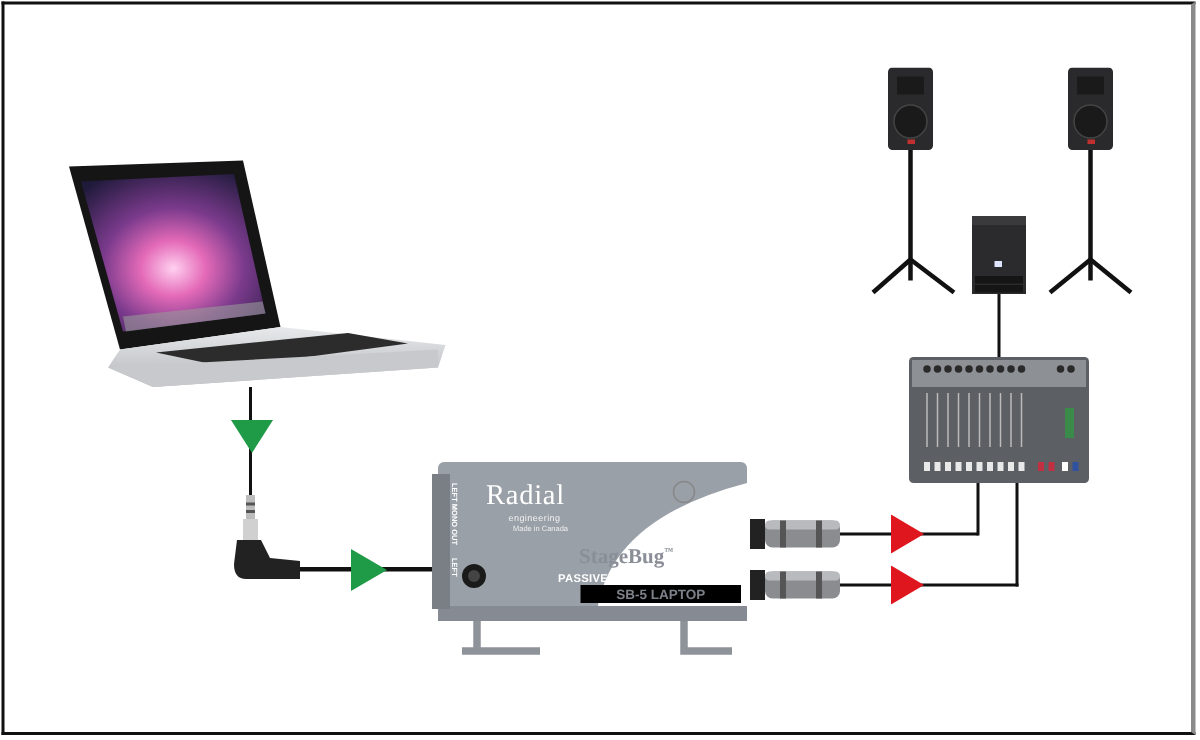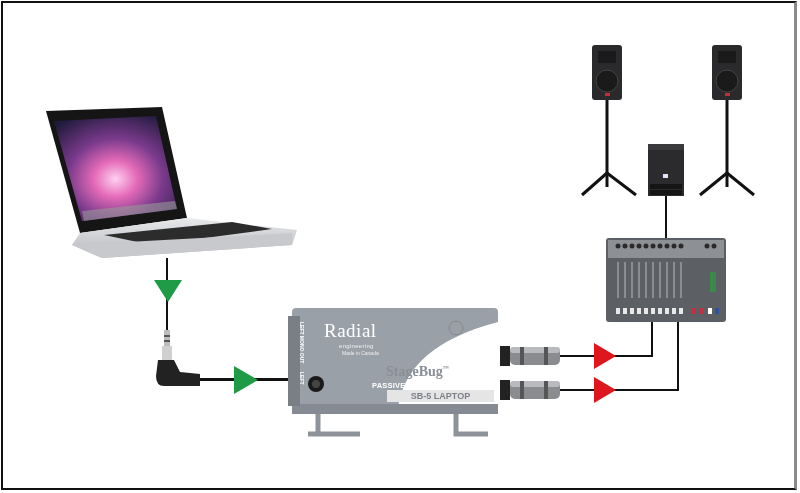--- a/index.html
+++ b/index.html
@@ -6,21 +6,21 @@
   body { width: 800px; height: 493px; position: relative; overflow: hidden; font-family: "Liberation Sans", sans-serif; }
   .frame { position: absolute; left: 1px; top: 1px; width: 796px; height: 489px; border-top: 2px solid #111; border-left: 2px solid #111; border-bottom: 2px solid #111; border-right: 3px solid #8a8a8a; box-sizing: border-box; background: #fff; }
   .abs { position: absolute; }
   .wire { position: absolute; background: #111; }
   svg { display: block; }
   .sb-brand { position: absolute; left: 324px; top: 320px; font-family: "Liberation Serif", serif; font-size: 19px; color: #fff; letter-spacing: 0.5px; }
   .sb-sub { position: absolute; left: 339px; top: 343px; font-size: 6px; color: #f0f0f0; letter-spacing: 0.3px; }
   .sb-made { position: absolute; left: 342px; top: 350px; font-size: 5px; color: #eee; }
   .sb-title { position: absolute; left: 386px; top: 364px; font-family: "Liberation Serif", serif; font-weight: bold; font-size: 14px; color: #8a8e96; }
   .sb-pass { position: absolute; left: 354px; top: 381px; font-size: 7.5px; font-weight: bold; color: #ffffff; letter-spacing: 0.2px; white-space: nowrap; margin-left: 18px; }
-  .sb-model { position: absolute; left: 387px; top: 390px; width: 107px; height: 12px; background: #e5e5e5; color: #7d8189; font-size: 9px; font-weight: bold; text-align: center; line-height: 12px; }
+  .sb-model { position: absolute; left: 387px; top: 390px; width: 107px; height: 12px; background: #000000; color: #7d8189; font-size: 9px; font-weight: bold; text-align: center; line-height: 12px; }
   .vlabel { position: absolute; font-size: 5px; color: #fff; transform: rotate(90deg); transform-origin: left top; white-space: nowrap; font-weight: bold; }
 </style>
 </head>
 <body>
 
 <div class="frame"></div>
 
 <div class="wire" style="left:166px; top:258px; width:2px; height:72px;"></div>
 <div class="wire" style="left:200px; top:378px; width:92px; height:3px;"></div>
 <div class="wire" style="left:560px; top:355px; width:92px; height:2px;"></div>

